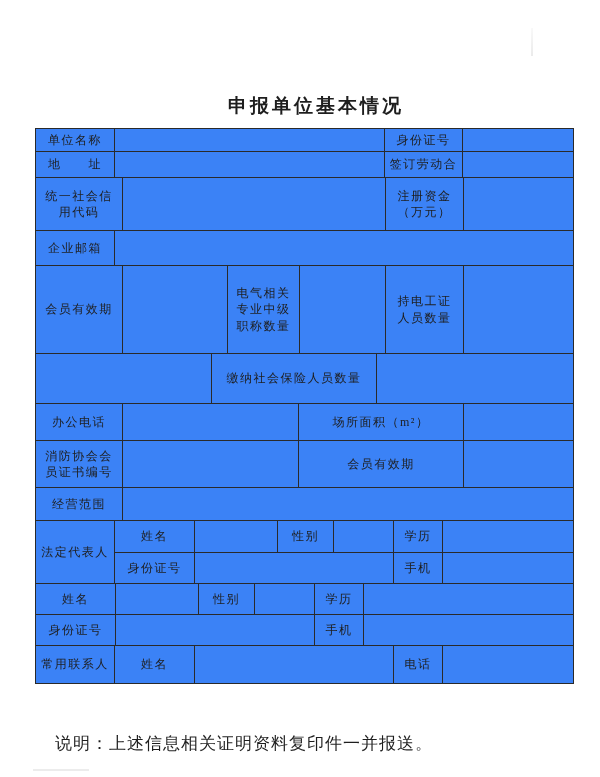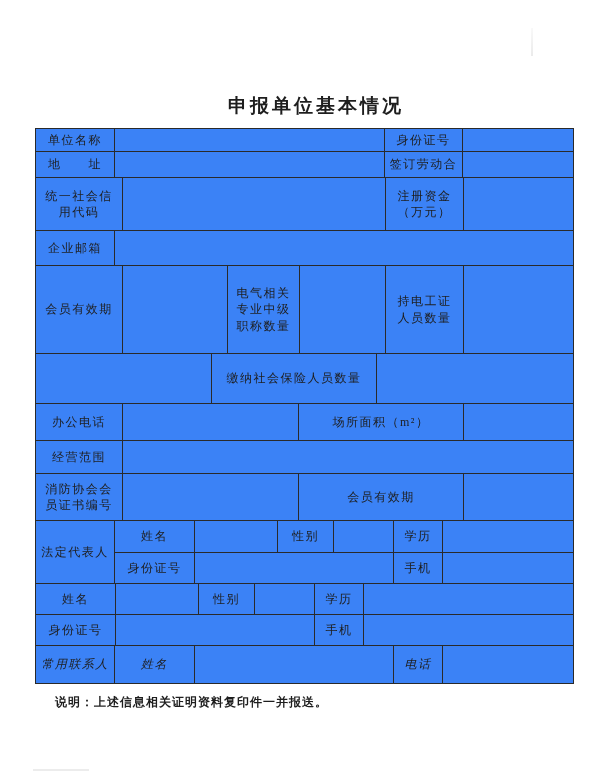--- a/index.html
+++ b/index.html
@@ -11,35 +11,35 @@
   }
   .title {
     position:absolute; top:93px; left:16px; width:100%;
     text-align:center; font-size:19px; font-weight:bold; letter-spacing:3px;
   }
   .form {
     position:absolute; left:35px; top:128px; width:539px;
     border:1.5px solid #2a2a2a; background:#3b82f6;
   }
   .trow { display:flex; border-bottom:1px solid #2a2a2a; }
-  .trow:last-child { border-bottom:none;font-style:italic; }
+  .trow:last-child { border-bottom:none; }
   .cell {
     border-right:1px solid #2a2a2a;
     display:flex; align-items:center; justify-content:center;
     text-align:center; font-size:12px; letter-spacing:1.5px;
     line-height:1.35; white-space:pre-line; flex:0 0 auto;
   }
   .cell:last-child { border-right:none; }
   .cell.grow { flex:1 1 auto; }
   .subcol { flex:1 1 auto; display:flex; flex-direction:column; }
   .subrow { display:flex; border-bottom:1px solid #2a2a2a; flex:0 0 auto; }
   .subrow:last-child { border-bottom:none; flex:1 1 auto; }
   .note {
-    position:absolute; left:55px; top:694px;
-    font-size:12px; letter-spacing:1px;font-weight:bold;
+    position:absolute; left:55px; top:732px;
+    font-size:17px; letter-spacing:1px;
   }
   .smudge-v {
     position:absolute; left:531px; top:28px; width:2px; height:28px;
     background:linear-gradient(to bottom,#f7f7f7,#e6e6e6); opacity:.8;
   }
   .smudge-h {
     position:absolute; left:33px; top:769px; width:56px; height:2px;
     background:#ececec;
   }
 </style>
@@ -98,30 +98,30 @@
       <div class="cell grow"></div>
     </div>
 
     <div class="trow" style="height:37px">
       <div class="cell" style="width:87px">办公电话</div>
       <div class="cell" style="width:176px"></div>
       <div class="cell" style="width:165px">场所面积（m²）</div>
       <div class="cell grow"></div>
     </div>
 
-    <div class="trow" style="height:33px">
-      <div class="cell" style="width:87px">经营范围</div>
-      <div class="cell grow"></div>
-    </div>
-
     <div class="trow" style="height:47px">
       <div class="cell" style="width:87px">消防协会会
 员证书编号</div>
       <div class="cell" style="width:176px"></div>
       <div class="cell" style="width:165px">会员有效期</div>
+      <div class="cell grow"></div>
+    </div>
+
+    <div class="trow" style="height:33px">
+      <div class="cell" style="width:87px">经营范围</div>
       <div class="cell grow"></div>
     </div>
 
     <div class="trow" style="height:63px">
       <div class="cell" style="width:79px">法定代表人</div>
       <div class="subcol">
         <div class="subrow" style="height:32px">
           <div class="cell" style="width:80px">姓名</div>
           <div class="cell" style="width:83px"></div>
           <div class="cell" style="width:56px">性别</div>

